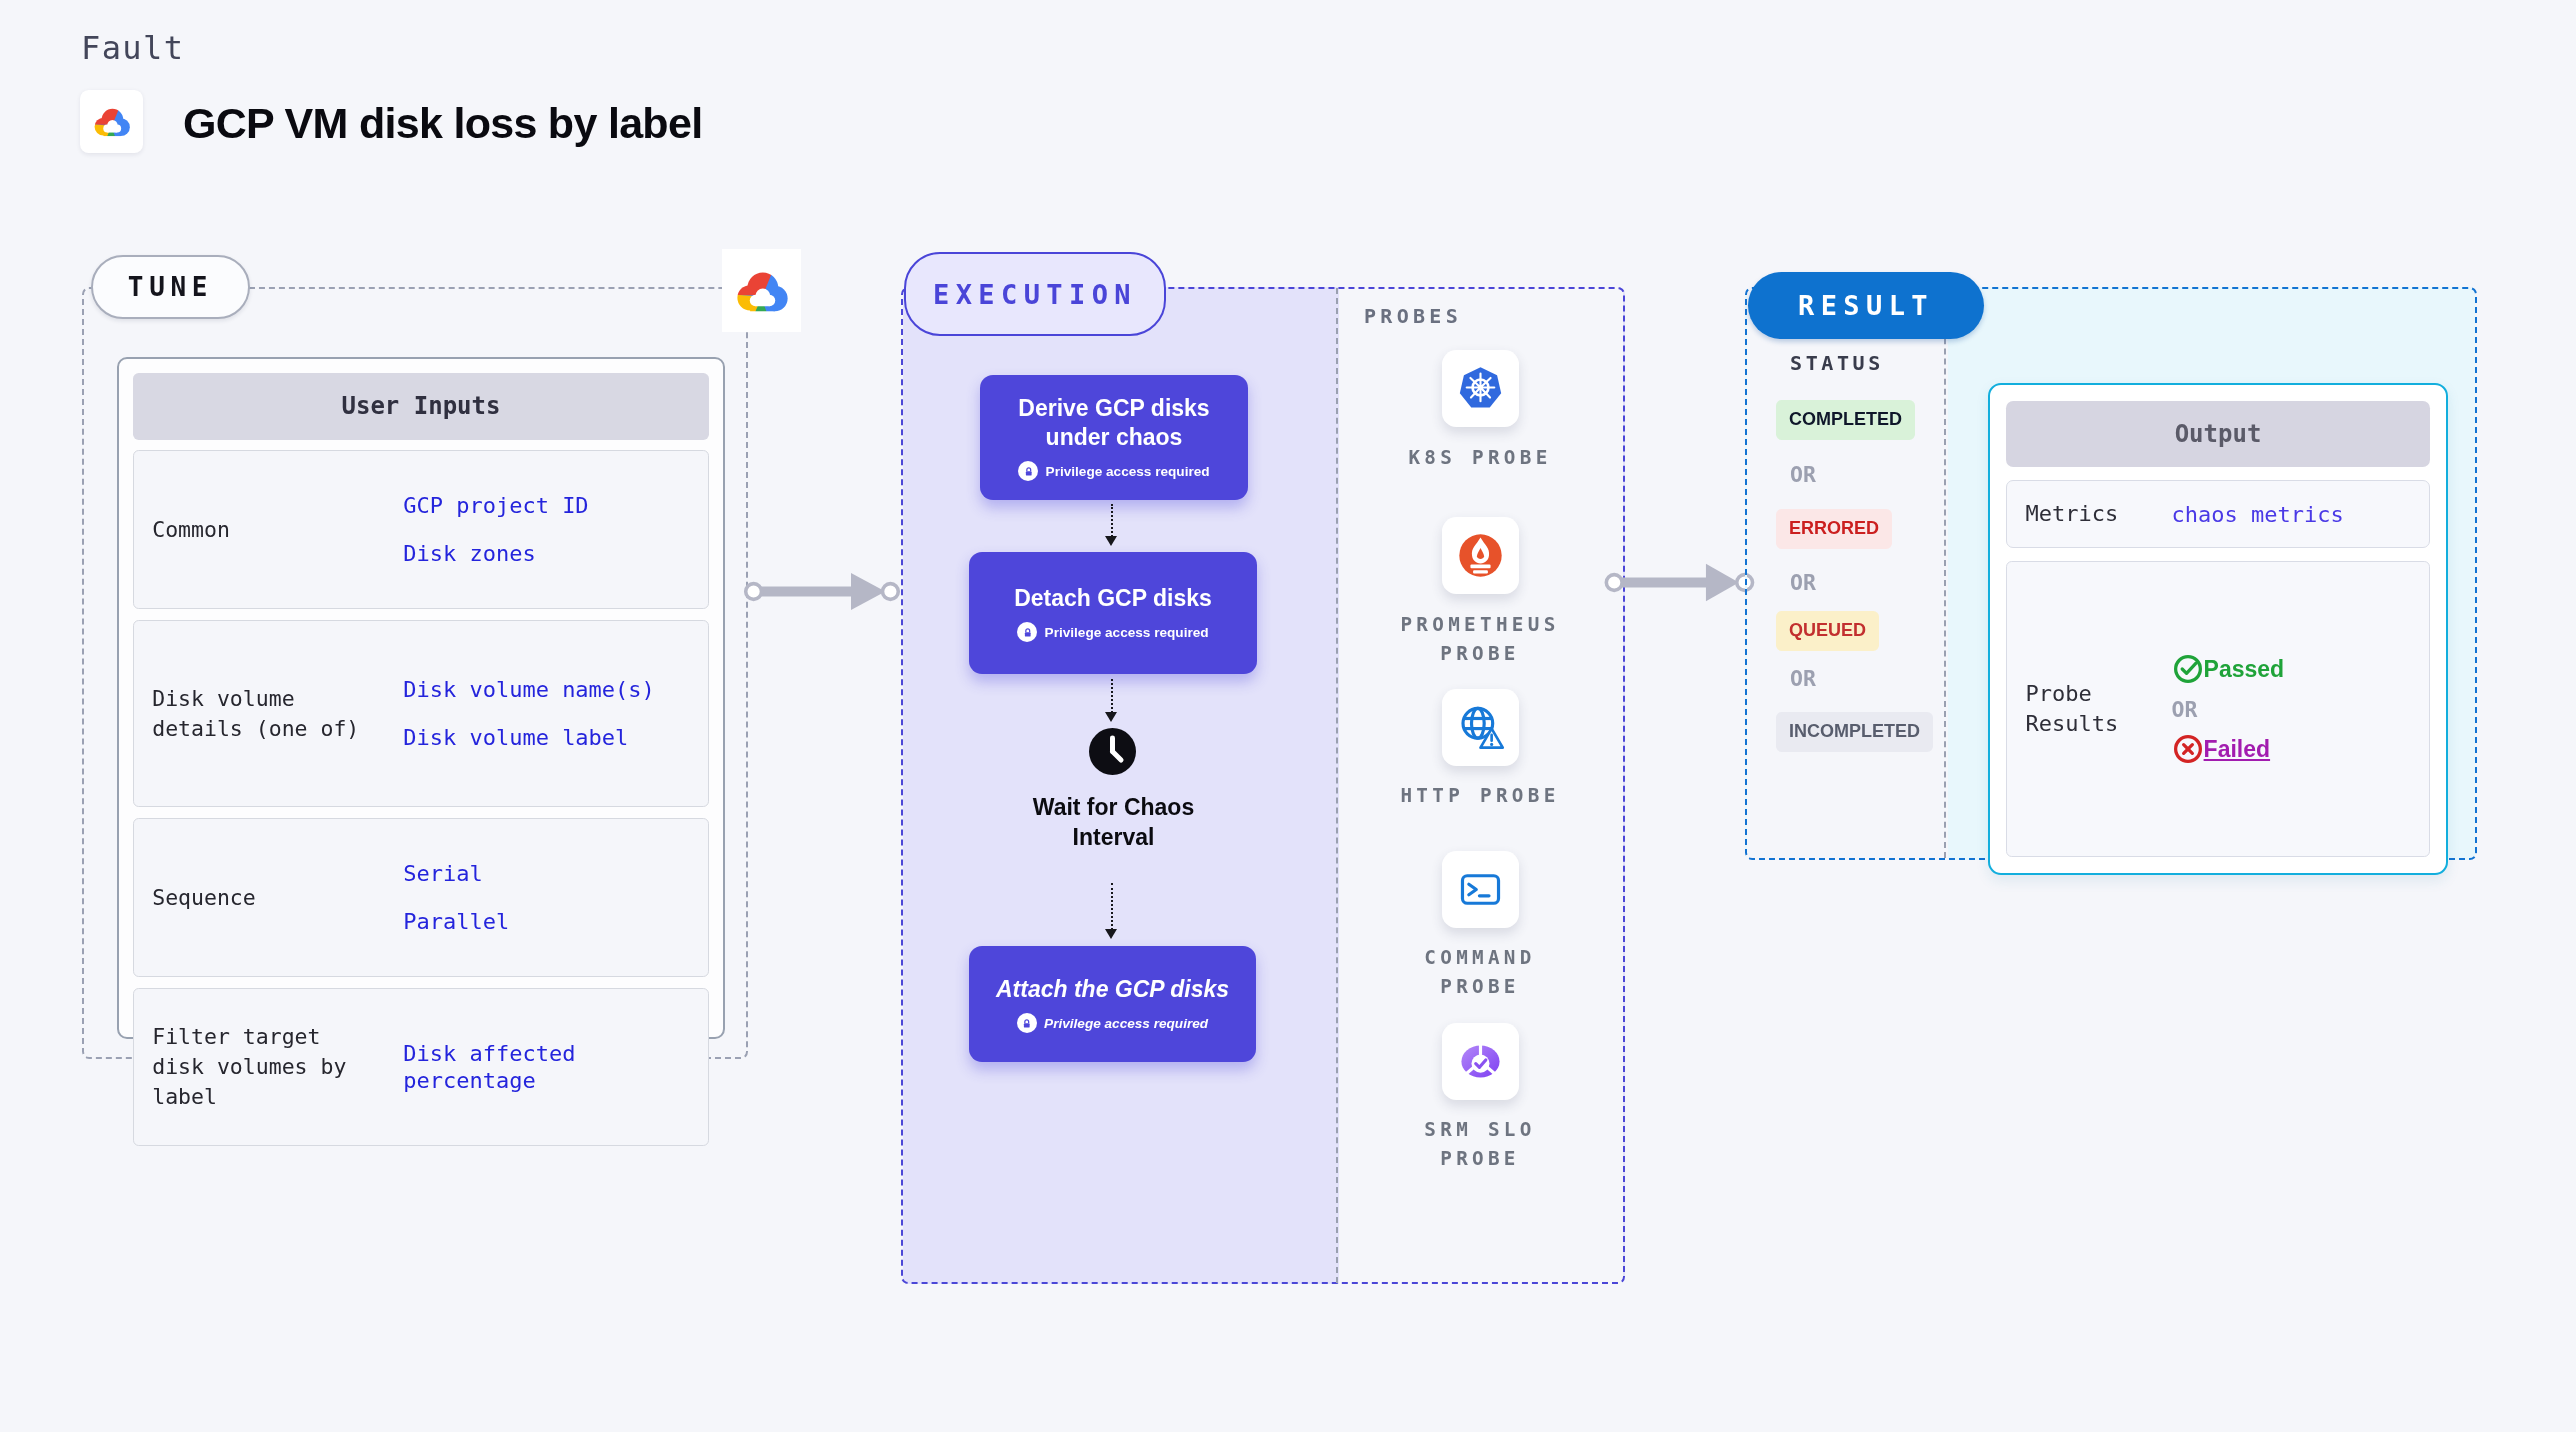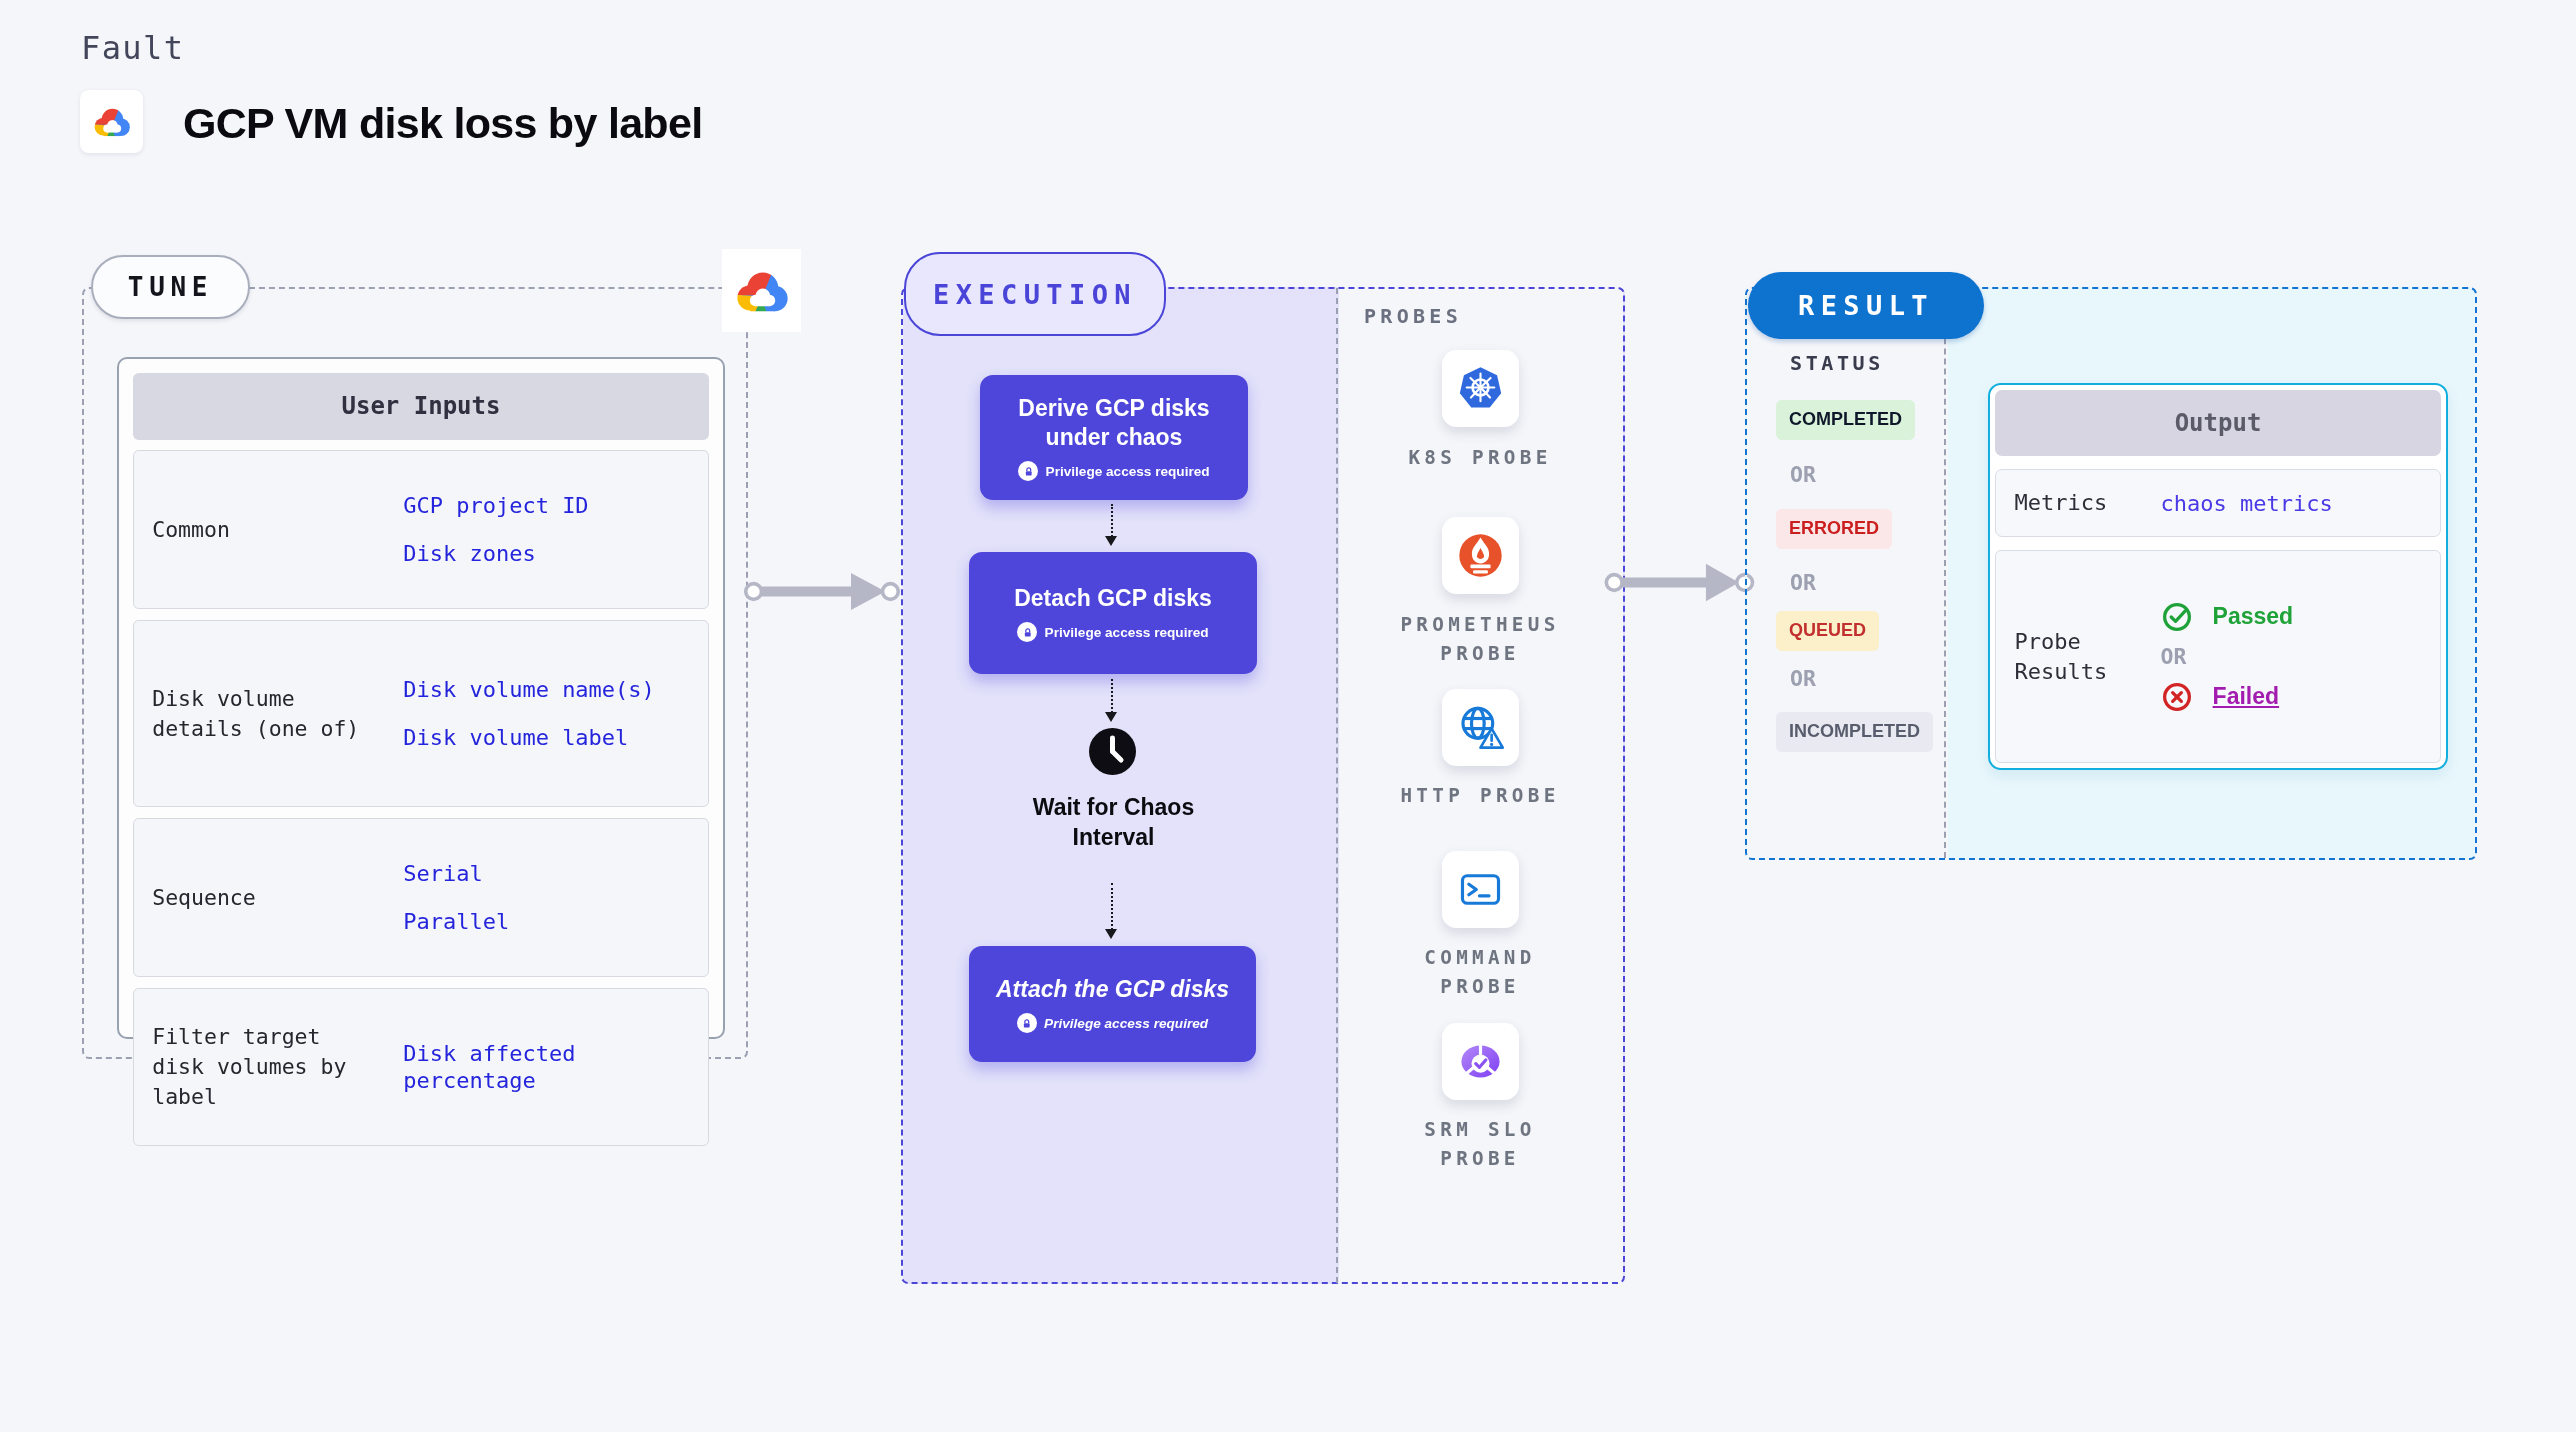--- a/index.html
+++ b/index.html
@@ -66,33 +66,33 @@
               color:#6e7480;line-height:1.5;}
 
   
   .result-box{left:1745px;top:287px;width:732px;height:573px;border:2.9px dashed #1273d2;border-radius:7.2px;
               background:linear-gradient(to right,rgba(0,0,0,0) 0px,rgba(0,0,0,0) 201px,#e8f7fc 201px);}
   .result-divider{left:1944px;top:288px;height:570px;width:0;border-left:2.1px dashed #9aa0b0;}
   .status-label{left:1790px;top:351px;font-size:20px;font-weight:700;letter-spacing:3.6px;color:#393c4c;}
   .badge{left:1776px;padding:9.3px 13px;border-radius:5.7px;font-size:18px;font-weight:800;display:inline-block;}
   .or{color:#9ca0b0;font-size:21.5px;font-weight:600;}
   .or-col{left:1790px;}
-  .output-card{left:1988px;top:383px;width:460px;height:387px;background:#fff;border:2.9px solid #12aedd;
-               border-radius:13px;padding:5px;box-shadow:0 5.7px 13px rgba(30,120,160,.10);
+  .output-card{left:1988px;top:383px;width:460px;height:492px;background:#fff;border:2.9px solid #12aedd;
+               border-radius:13px;padding:16px;box-shadow:0 5.7px 13px rgba(30,120,160,.10);
                display:flex;flex-direction:column;gap:13px;}
   .output-head{height:66px;flex:none;background:#d6d5e1;border-radius:7.2px;display:flex;align-items:center;
                justify-content:center;font-size:24px;font-weight:700;color:#5a5a68;}
   .out-row{background:#f7f8fc;border:1.4px solid #d9dce6;border-radius:5.7px;display:grid;
            grid-template-columns:122px 1fr;align-items:center;padding-left:18.6px;}
   .out-row-metrics{height:66px;flex:none;border-radius:7px;}
   .out-row-probe{flex:1;}
   .out-label{font-size:22px;color:#2e2e38;line-height:1.35;}
   .out-value{font-size:22px;color:#4a39e6;padding-left:24px;}
   .pr-col{display:flex;flex-direction:column;gap:11.5px;padding:14.3px 0 14.3px 24px;}
-  .pr-line{display:flex;align-items:center;gap:20px;}
+  .pr-line{display:flex;align-items:center;gap:0;}
   .pr-pass{color:#1fa339;font-size:23px;font-weight:800;}
   .pr-fail{color:#a21caf;font-size:23px;font-weight:800;text-decoration:underline;}
 
   .conn-arrow{overflow:visible;}
 </style>
 </head>
 <body>
 
 <div id="canvas">
 

